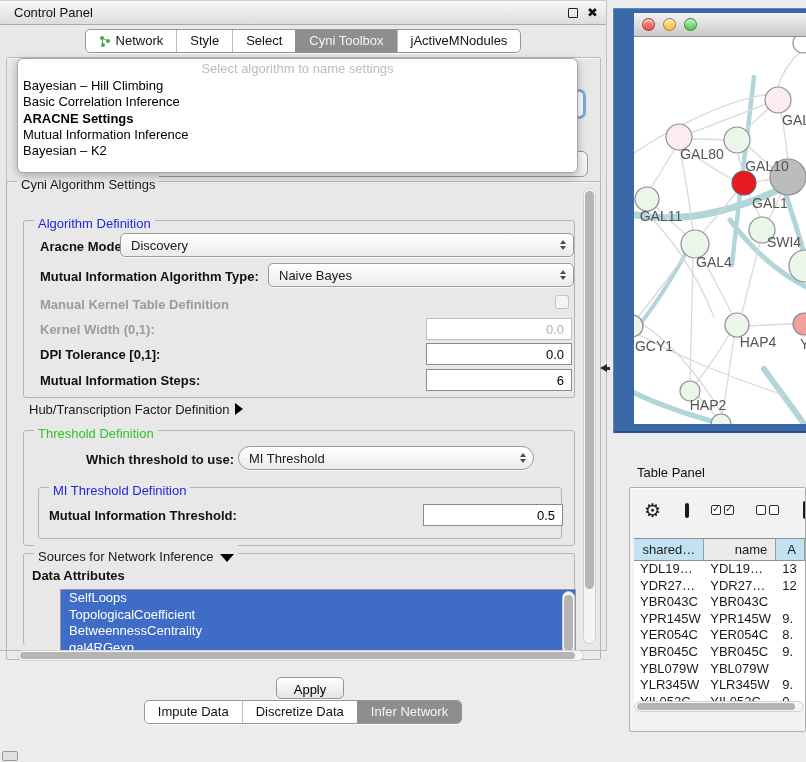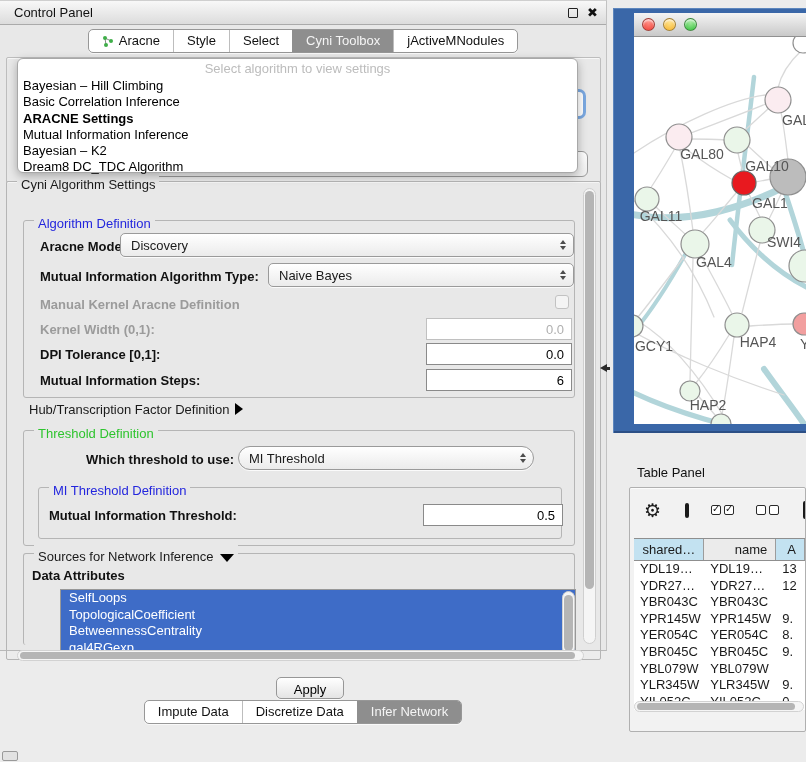--- a/index.html
+++ b/index.html
@@ -155,21 +155,21 @@
   <div id="top-tabs" class="abs">
     <div class="seg" id="top-seg">
         <div class="tab">
           <svg width="12" height="12" viewBox="0 0 12 12">
             <line x1="3" y1="3" x2="9" y2="6" stroke="#888" stroke-width="1"></line>
             <line x1="3" y1="3" x2="4" y2="10" stroke="#888" stroke-width="1"></line>
             <circle cx="3" cy="3" r="2" fill="#3fae49"></circle>
             <circle cx="9" cy="6" r="2" fill="#3fae49"></circle>
             <circle cx="4" cy="10" r="2" fill="#3fae49"></circle>
           </svg>
-          <span>Aracne</span>
+          <span>Network</span>
         </div>
         <div class="tab">
           <span>Style</span>
         </div>
         <div class="tab">
           <span>Select</span>
         </div>
         <div class="tab active">
           <span>Cyni Toolbox</span>
         </div>
@@ -177,28 +177,27 @@
           <span>jActiveMNodules</span>
         </div>
       </div>
   </div>
 
   <div id="bg-inference-panel" class="abs"></div>
   <div id="bg-combo-blue" class="abs"></div>
   <div id="bg-combo-net" class="abs">gal-filtered.sif default node</div>
 
   <div id="algo-popup" class="abs">
-    <div class="ph">Select algorithm to view settings</div>
+    <div class="ph">Select algorithm to name settings</div>
     <div id="algo-items">
         <div class="item">Bayesian – Hill Climbing</div>
         <div class="item">Basic Correlation Inference</div>
         <div class="item selected">ARACNE Settings</div>
         <div class="item">Mutual Information Inference</div>
         <div class="item">Bayesian – K2</div>
-        <div class="item">Dream8 DC_TDC Algorithm</div>
       </div>
   </div>
 
   <div id="settings-panel" class="abs">
     <span class="fs-title">Cyni Algorithm Settings</span>
 
     <div class="fieldset" style="left:16px; top:38px; width:552px; height:178px;">
       <span class="fs-title blue-title">Algorithm Definition</span>
 
       <span class="form-label" style="left:16px; top:18px;">Aracne Mode:</span>
@@ -212,21 +211,21 @@
 
       <span class="form-label" style="left:16px; top:48px;">Mutual Information Algorithm Type:</span>
       <div class="combo" style="left:244px; top:42px; width:306px;">
         <span>Naive Bayes</span>
         <span class="spin">
             <span class="up"></span>
             <span class="dn"></span>
           </span>
       </div>
 
-      <span class="form-label dim" style="left:16px; top:76px;">Manual Kernel Aracne Definition</span>
+      <span class="form-label dim" style="left:16px; top:76px;">Manual Kernel Table Definition</span>
       <span class="checkbox" style="left:531px; top:74px;"></span>
 
       <span class="form-label dim" style="left:16px; top:101px;">Kernel Width (0,1):</span>
       <span class="tfield dim" style="left:402px; top:97px; width:146px;">0.0</span>
 
       <span class="form-label" style="left:16px; top:126px;">DPI Tolerance [0,1]:</span>
       <span class="tfield" style="left:402px; top:122px; width:146px;">0.0</span>
 
       <span class="form-label" style="left:16px; top:152px;">Mutual Information Steps:</span>
       <span class="tfield" style="left:402px; top:148px; width:146px;">6</span>

